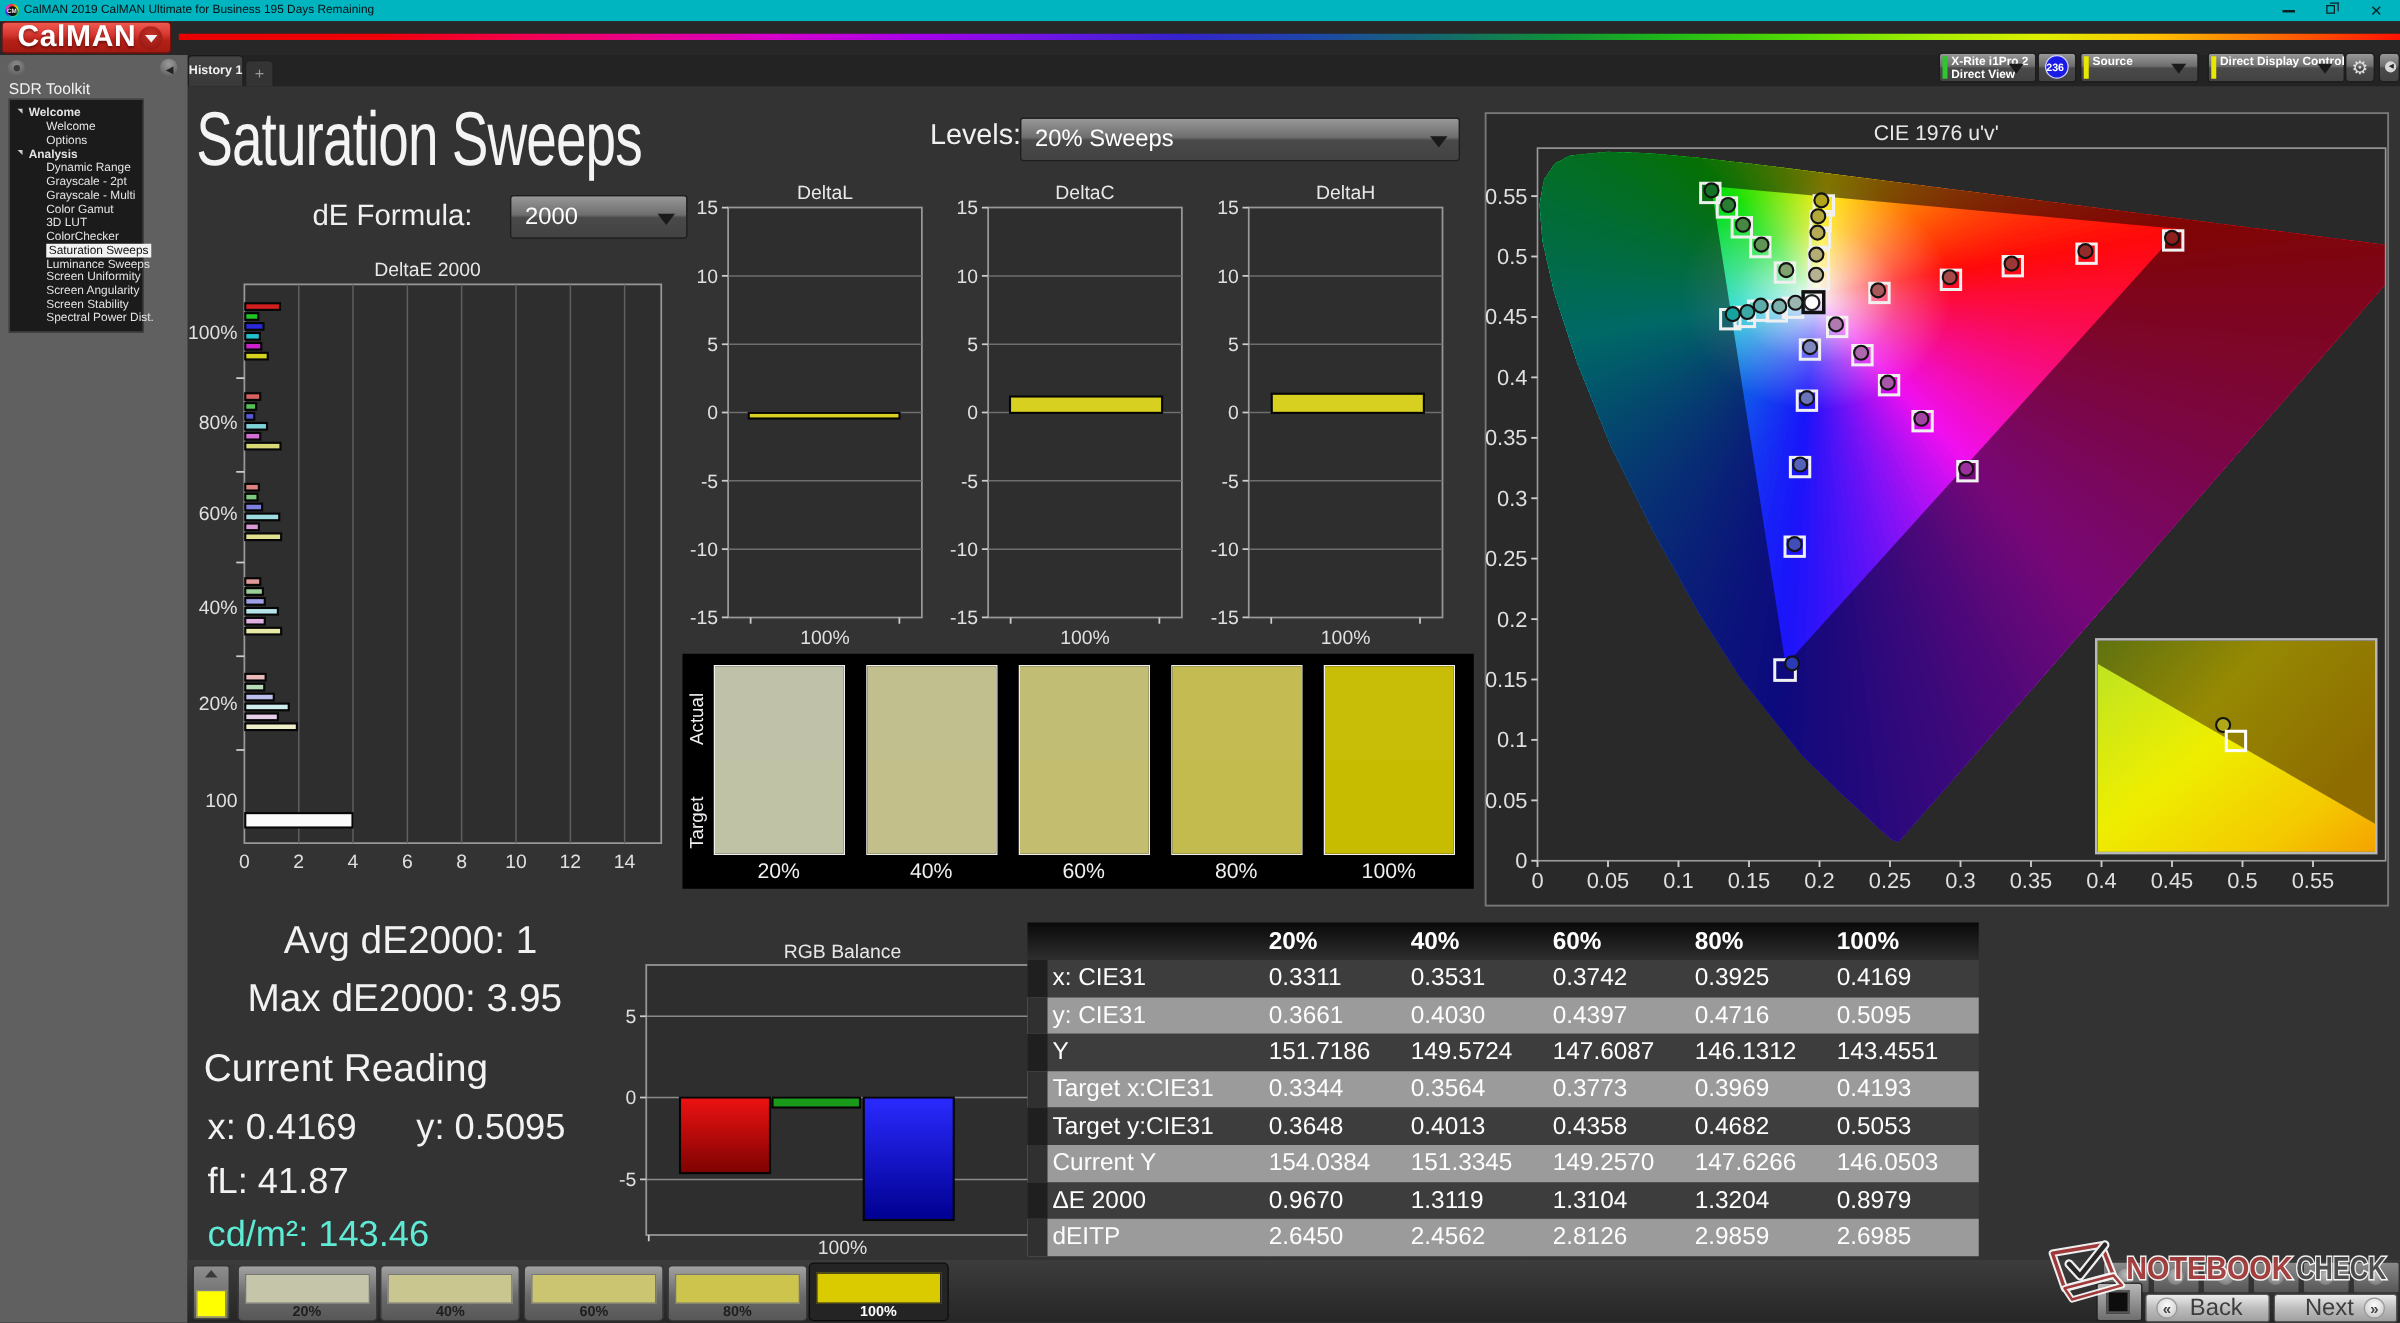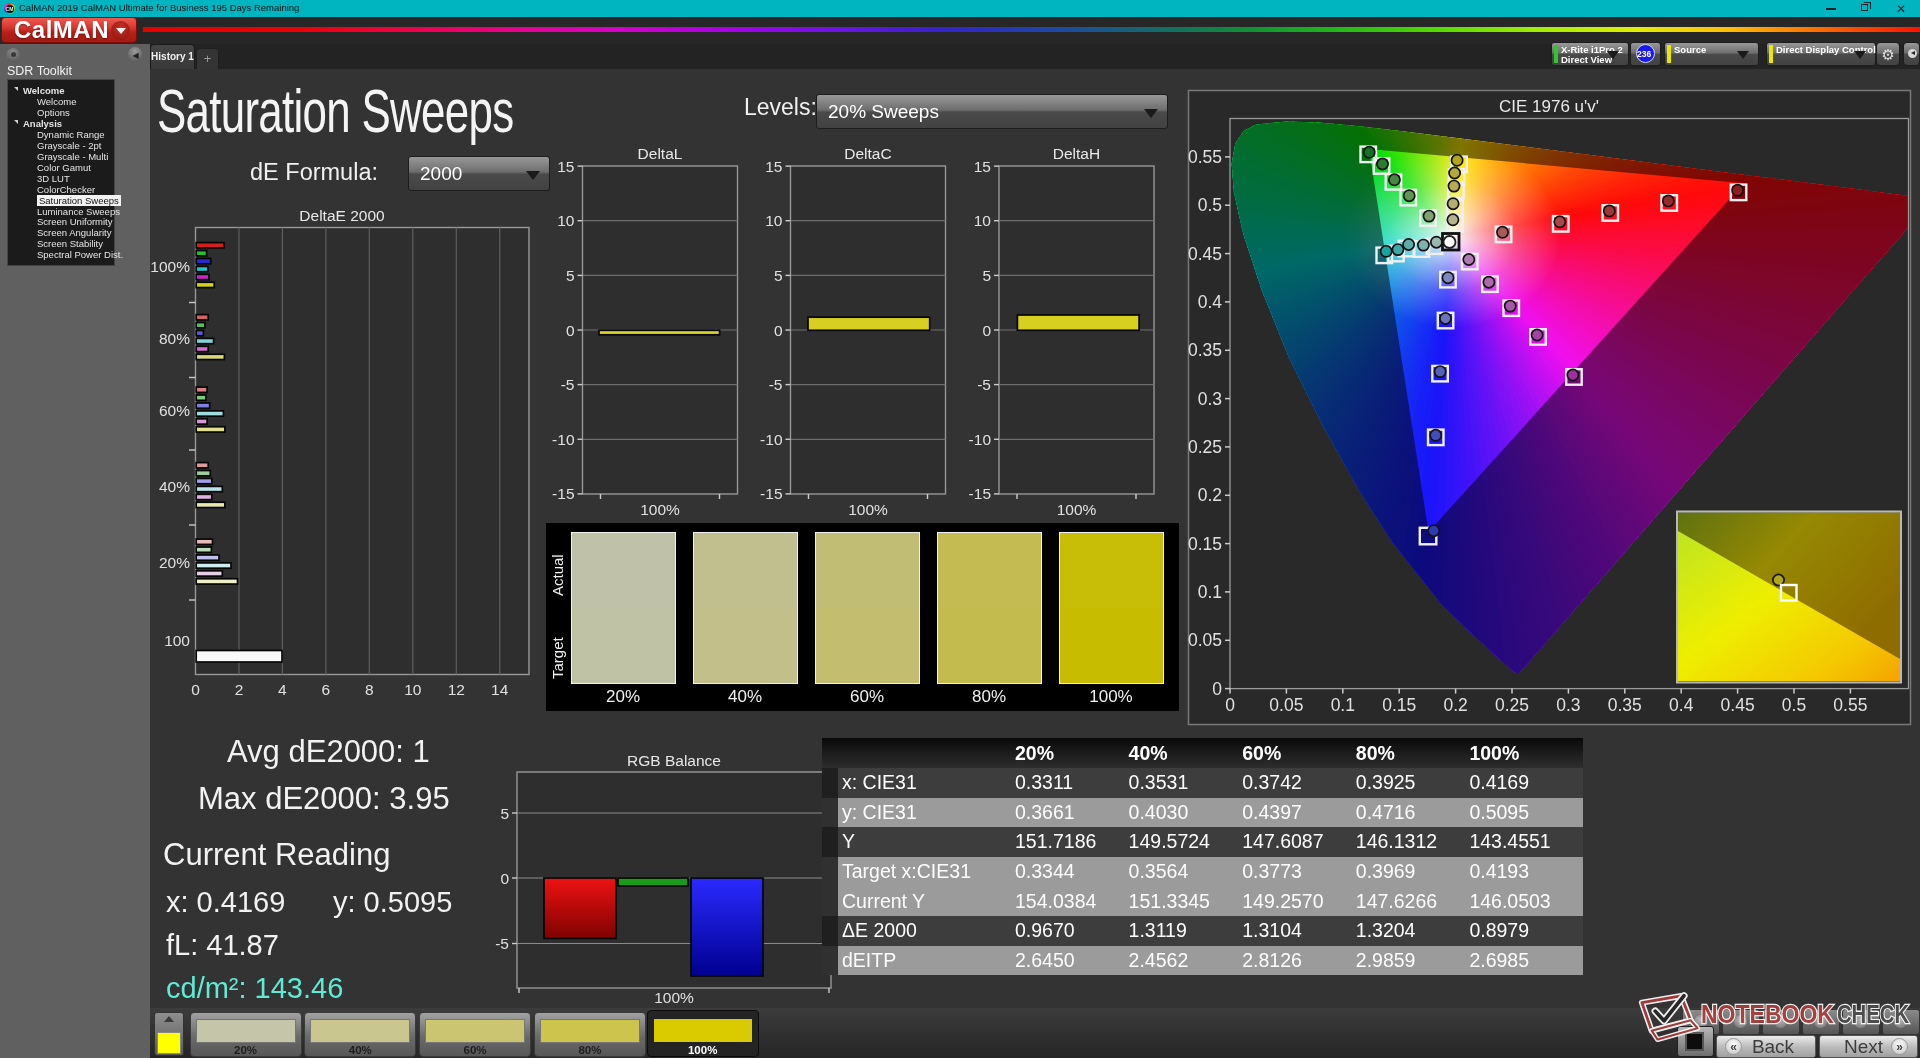--- a/index.html
+++ b/index.html
@@ -726,20 +726,29 @@
 </div>
 <div style="display:flex;height:29.6px;background:#9b9b9b;color:#fdfdfd;align-items:center">
 <div style="width:16px;height:100%;background:#303030"></div>
 <div style="width:177px;padding-left:4px">Target x:CIE31</div>
 <div style="width:113.6px">0.3344</div>
 <div style="width:113.6px">0.3564</div>
 <div style="width:113.6px">0.3773</div>
 <div style="width:113.6px">0.3969</div>
 <div style="width:113.6px">0.4193</div>
 </div>
+<div style="display:flex;height:29.6px;background:#3d3d3d;color:#fdfdfd;align-items:center">
+<div style="width:16px;height:100%;background:#1f1f1f"></div>
+<div style="width:177px;padding-left:4px">Target y:CIE31</div>
+<div style="width:113.6px">0.3648</div>
+<div style="width:113.6px">0.4013</div>
+<div style="width:113.6px">0.4358</div>
+<div style="width:113.6px">0.4682</div>
+<div style="width:113.6px">0.5053</div>
+</div>
 <div style="display:flex;height:29.6px;background:#9b9b9b;color:#fdfdfd;align-items:center">
 <div style="width:16px;height:100%;background:#303030"></div>
 <div style="width:177px;padding-left:4px">Current Y</div>
 <div style="width:113.6px">154.0384</div>
 <div style="width:113.6px">151.3345</div>
 <div style="width:113.6px">149.2570</div>
 <div style="width:113.6px">147.6266</div>
 <div style="width:113.6px">146.0503</div>
 </div>
 <div style="display:flex;height:29.6px;background:#3d3d3d;color:#fdfdfd;align-items:center">

